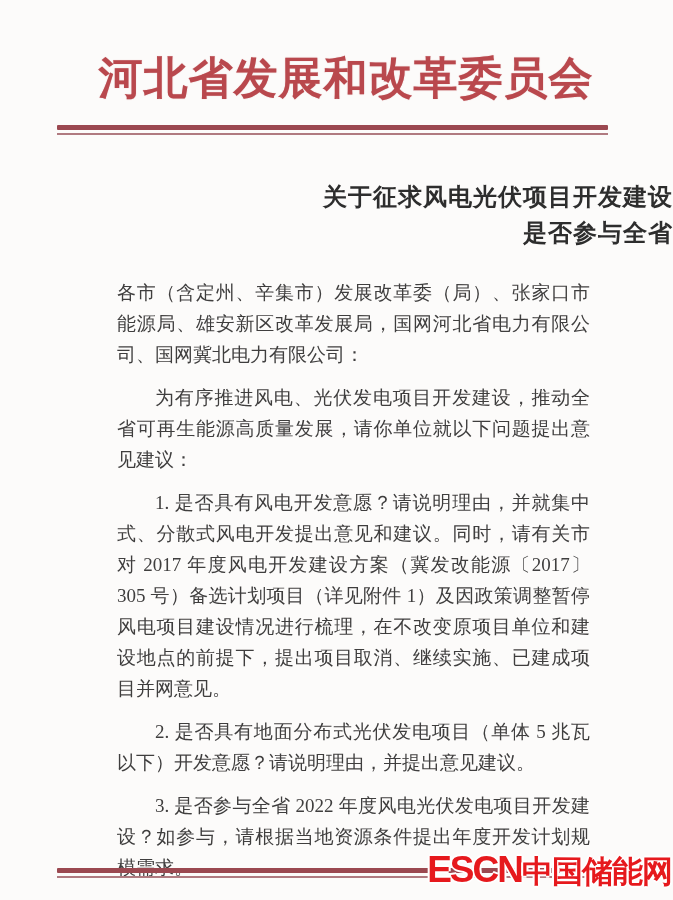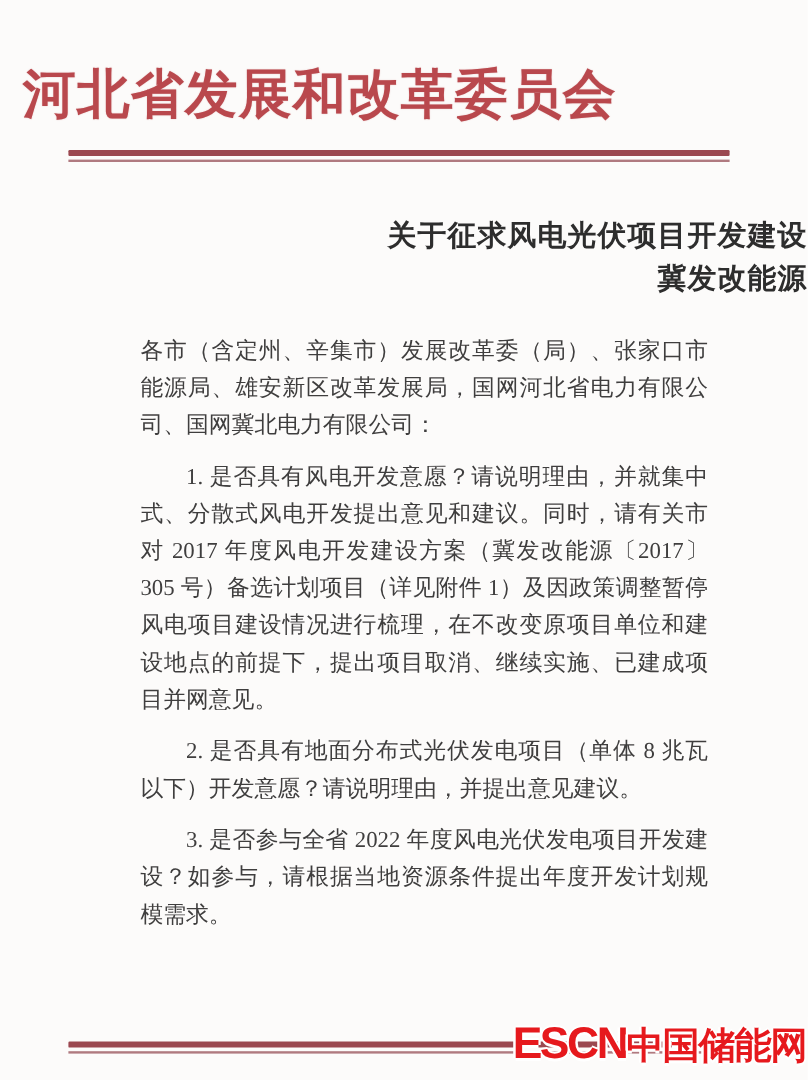--- a/index.html
+++ b/index.html
@@ -11,21 +11,21 @@
     position: relative;
     width: 673px;
     height: 900px;
     margin: 0;
     background: #fcfbfa;
     overflow: hidden;
   }
   
   .letterhead {
     padding-top: 50px;
-    text-align: left;
+    text-align: center;
     font-size: 44px;
     line-height: 58px;
     font-weight: bold;
     letter-spacing: 1px;
     color: #b9484d;
     text-shadow: 0 0 1px rgba(185,72,77,.45);
     white-space: nowrap;
     padding-left: 19px;
   }
   .rule {
@@ -106,27 +106,28 @@
   <div class="letterhead">河北省发展和改革委员会</div>
 
   <div class="rule rule-top">
     <div class="thick"></div>
     <div class="gap"></div>
     <div class="thin"></div>
   </div>
 
   <h1 class="doc-title">
     <span>关于征求风电光伏项目开发建设</span><br>
-    <span>冀发改能源</span>
+    <span>是否参与全省</span>
   </h1>
 
   <div class="body-text">
     <p class="no-indent">各市（含定州、辛集市）发展改革委（局）、张家口市能源局、雄安新区改革发展局，国网河北省电力有限公司、国网冀北电力有限公司：</p>
+    <p>为有序推进风电、光伏发电项目开发建设，推动全省可再生能源高质量发展，请你单位就以下问题提出意见建议：</p>
     <p>1. 是否具有风电开发意愿？请说明理由，并就集中式、分散式风电开发提出意见和建议。同时，请有关市对 2017 年度风电开发建设方案（冀发改能源〔2017〕305 号）备选计划项目（详见附件 1）及因政策调整暂停风电项目建设情况进行梳理，在不改变原项目单位和建设地点的前提下，提出项目取消、继续实施、已建成项目并网意见。</p>
-    <p>2. 是否具有地面分布式光伏发电项目（单体 8 兆瓦以下）开发意愿？请说明理由，并提出意见建议。</p>
+    <p>2. 是否具有地面分布式光伏发电项目（单体 5 兆瓦以下）开发意愿？请说明理由，并提出意见建议。</p>
     <p>3. 是否参与全省 2022 年度风电光伏发电项目开发建设？如参与，请根据当地资源条件提出年度开发计划规模需求。</p>
   </div>
 
   <div class="footer">
     <div class="rule">
       <div class="thick"></div>
       <div class="gap"></div>
       <div class="thin"></div>
     </div>
     <div class="logo">

